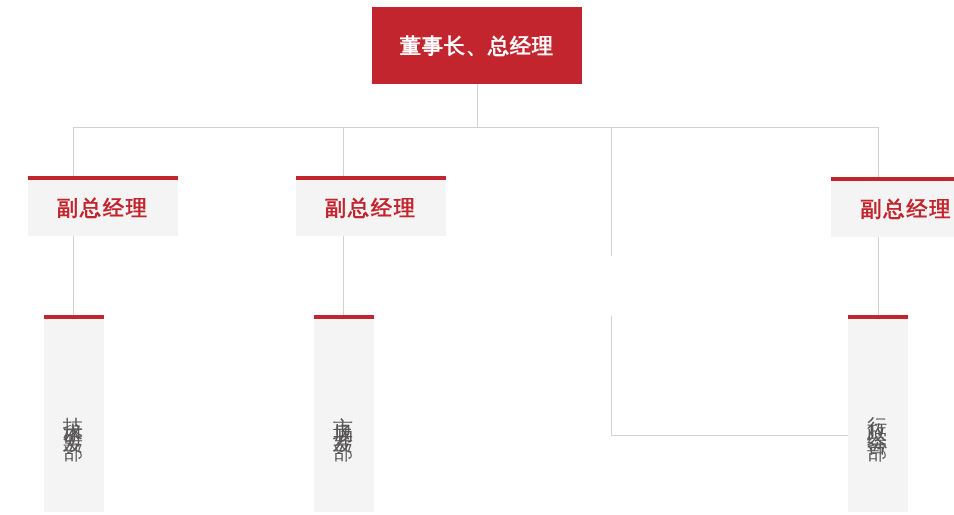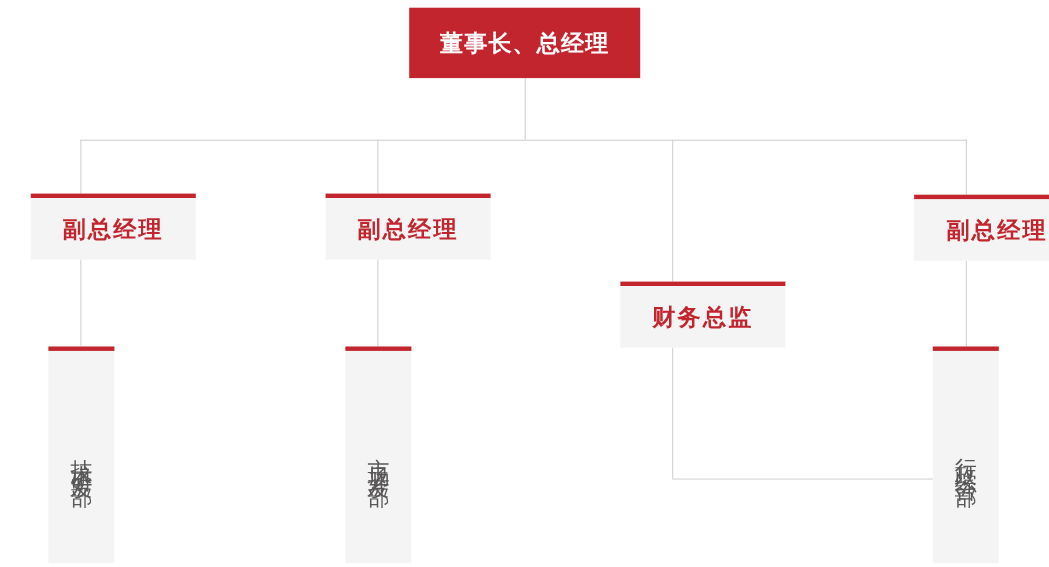--- a/index.html
+++ b/index.html
@@ -7,21 +7,21 @@
     position: relative;
     width: 954px;
     height: 515px;
     background: #ffffff;
     overflow: hidden;
     font-family: "Liberation Sans", "DejaVu Sans", sans-serif;
   }
   .line { position: absolute; background: #d2d2d2; }
   .node { box-sizing: border-box; position: absolute; display: flex; align-items: center; justify-content: center; }
   .root-node {
-    left: 372px; top: 7px; width: 210px; height: 64px;
+    left: 372px; top: 7px; width: 210px; height: 77px;
     background: #c2252d; color: #ffffff;
     font-size: 21px; font-weight: bold; letter-spacing: 1px;
   }
   .mid-node {
     width: 150px; height: 60px;
     background: #f4f4f4; border-top: 4px solid #c2252d;
     color: #c2252d; font-size: 21px; font-weight: bold; letter-spacing: 2px; margin-left: 28px;
   }
   .mid-node.pos-1 { left: 0px;   top: 176px; }
   .mid-node.pos-2 { left: 268px; top: 176px; }
@@ -60,23 +60,20 @@
   <div class="node root-node">
     <span>董事长、总经理</span>
   </div>
 
   <div class="node mid-node pos-1">
     <span>副总经理</span>
   </div>
   <div class="node mid-node pos-2">
     <span>副总经理</span>
   </div>
-  <div class="node mid-node pos-3">
-    <span>财务总监</span>
-  </div>
   <div class="node mid-node pos-4">
     <span>副总经理</span>
   </div>
 
   <div class="node dept-node pos-1">
     <span class="dept-label">技术研发部</span>
   </div>
   <div class="node dept-node pos-2">
     <span class="dept-label">市场开发部</span>
   </div>

